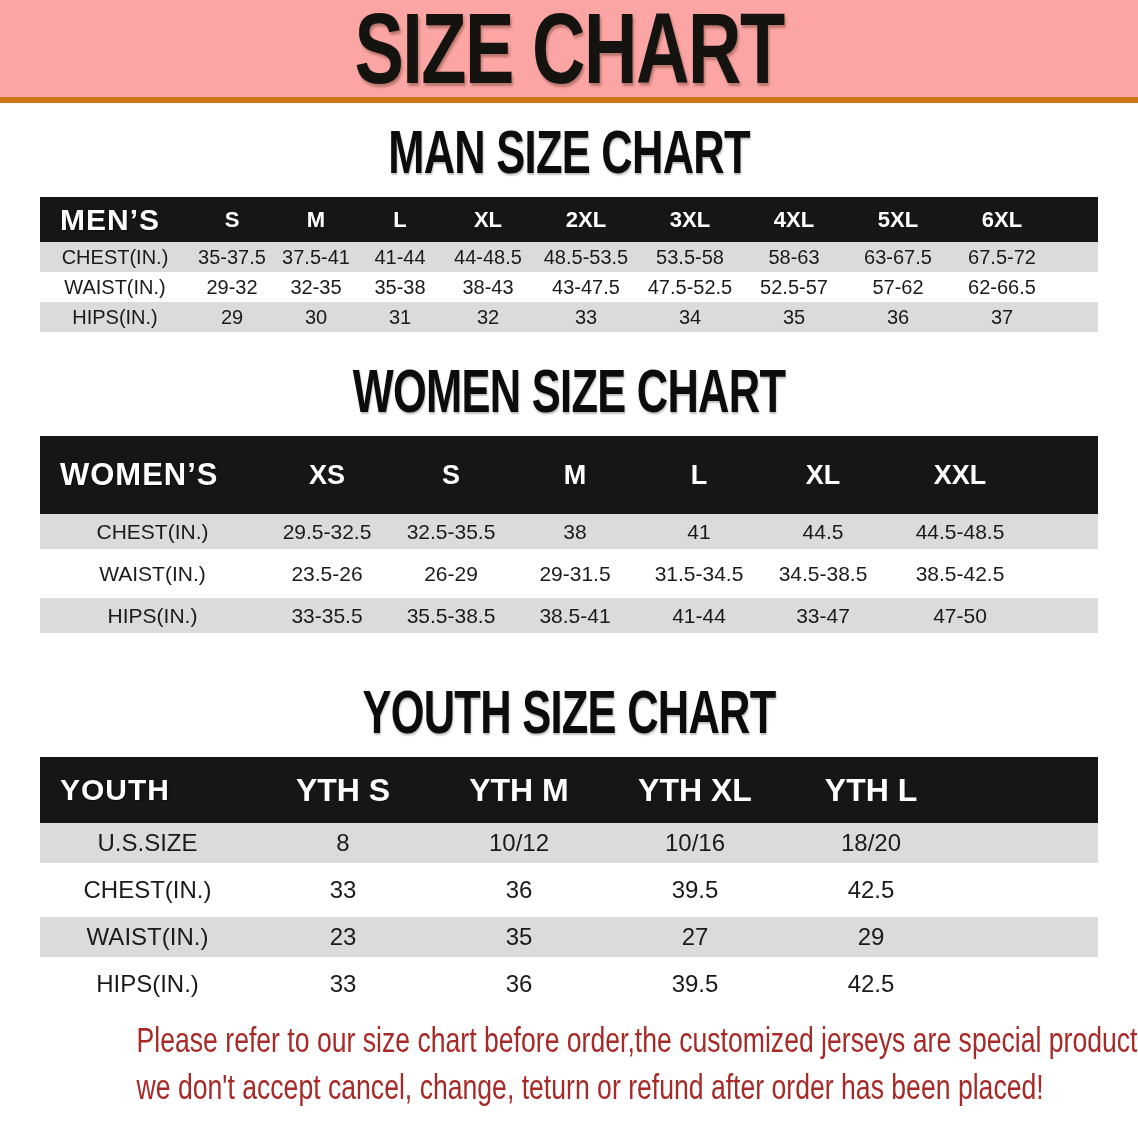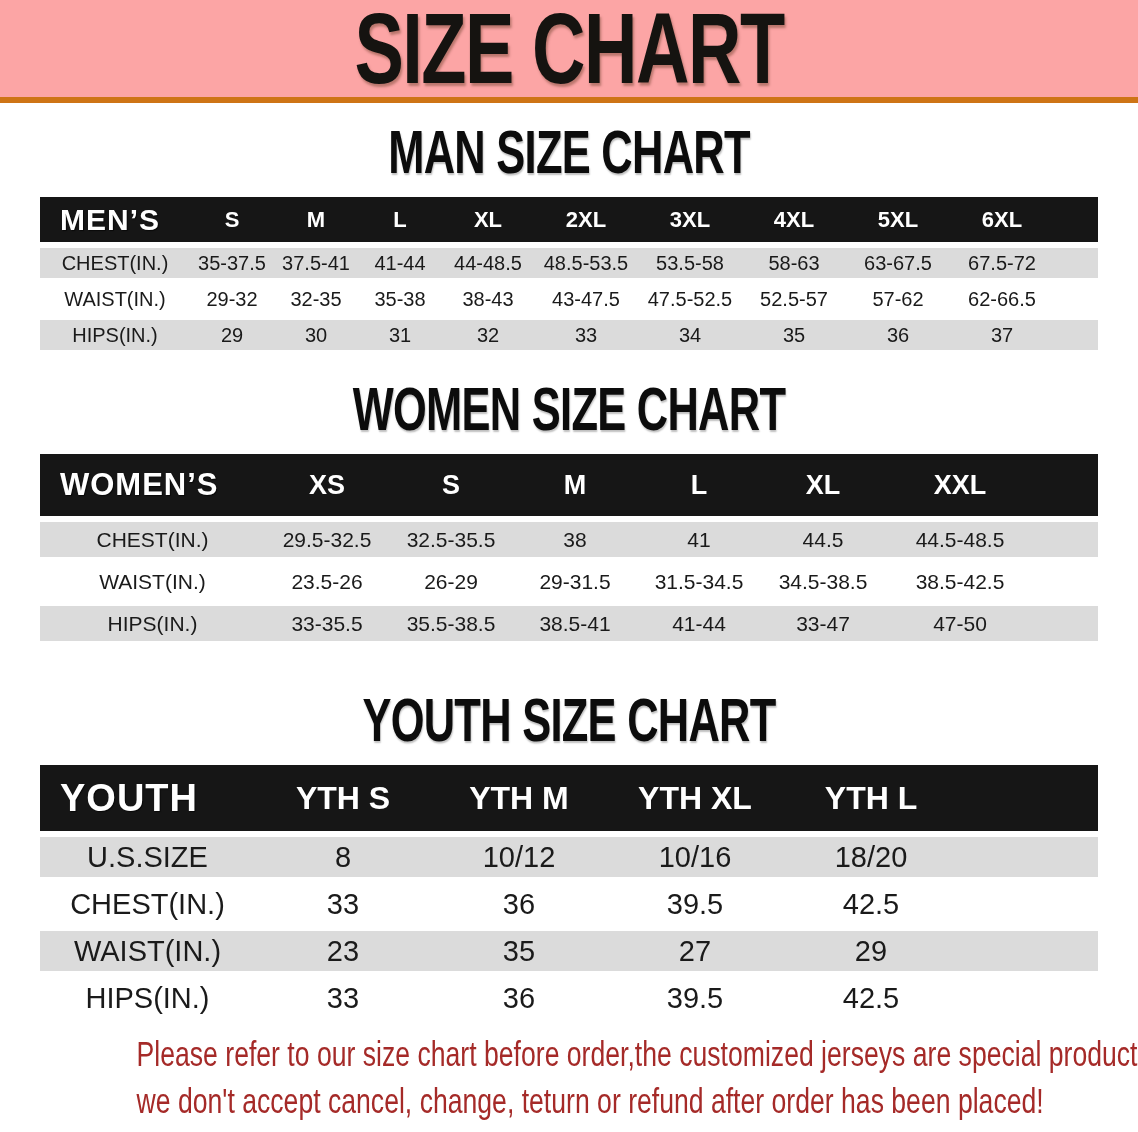--- a/index.html
+++ b/index.html
@@ -24,51 +24,51 @@
     font-size:62px;line-height:70px;letter-spacing:-1px;white-space:nowrap;
     transform:scale(0.70,1.0);transform-origin:center center;
     text-shadow:1px 2px 2px rgba(0,0,0,0.25);
   }
   .title-man{margin-top:14px;}
   .title-women{margin-top:24px;}
   .title-youth{margin-top:44px;}
   
   .sizetable{width:1058px;margin-left:40px;}
   .sizetable{margin-top:10px;}
-  .trow{display:grid;align-items:center;margin-bottom:6px;}
+  .trow{display:grid;align-items:center;margin-bottom:0;}
   .thead{background:#161616;color:#ffffff;}
   .trow.odd{background:#DBDBDB;}
   .trow.even{background:#ffffff;}
   .tcell{text-align:center;white-space:nowrap;}
   .tfirst{text-align:left;padding-left:20px;font-weight:bold;letter-spacing:1px;
           text-shadow:1px 1px 1px rgba(0,0,0,0.6);}
   
   .men .trow{grid-template-columns:150px 84px 84px 84px 92px 104px 104px 104px 104px 104px 1fr;}
   .men .thead{height:45px;}
   .men .trow.odd,.men .trow.even{height:30px;}
   .men .thead .tcell{font-size:22px;font-weight:bold;}
   .men .thead .tfirst{font-size:30px;}
   .men .tlabel{font-size:20px;}
   .men .tcell{font-size:20px;}
   
   .women .trow{grid-template-columns:225px 124px 124px 124px 124px 124px 150px 1fr;}
-  .women .thead{height:62px;}
+  .women .thead{height:78px;}
   .women .trow.odd,.women .trow.even{height:35px;margin-bottom:7px;}
   .women .thead .tcell{font-size:27px;font-weight:bold;}
   .women .thead .tfirst{font-size:31px;}
   .women .tlabel{font-size:21px;}
   .women .tcell{font-size:21px;}
   
   .youth .trow{grid-template-columns:215px 176px 176px 176px 176px 1fr;}
   .youth .thead{height:66px;}
   .youth .trow.odd,.youth .trow.even{height:40px;margin-bottom:7px;}
   .youth .thead .tcell{font-size:32px;font-weight:bold;}
-  .youth .thead .tfirst{font-size:38px;}
+  .youth .thead .tfirst{font-size:30px;}
   .youth .tlabel{font-size:22px;}
-  .youth .tcell{font-size:29px;}
+  .youth .tcell{font-size:24px;}
   
   .disclaimer{margin-top:12px;text-align:center;color:#A52A28;}
   .disclaimer .dline{
     font-size:35px;line-height:47px;white-space:nowrap;font-weight:400;
     transform:scale(0.76,1.02);transform-origin:center center;
   }
 </style>
 </head>
 <body>
 

